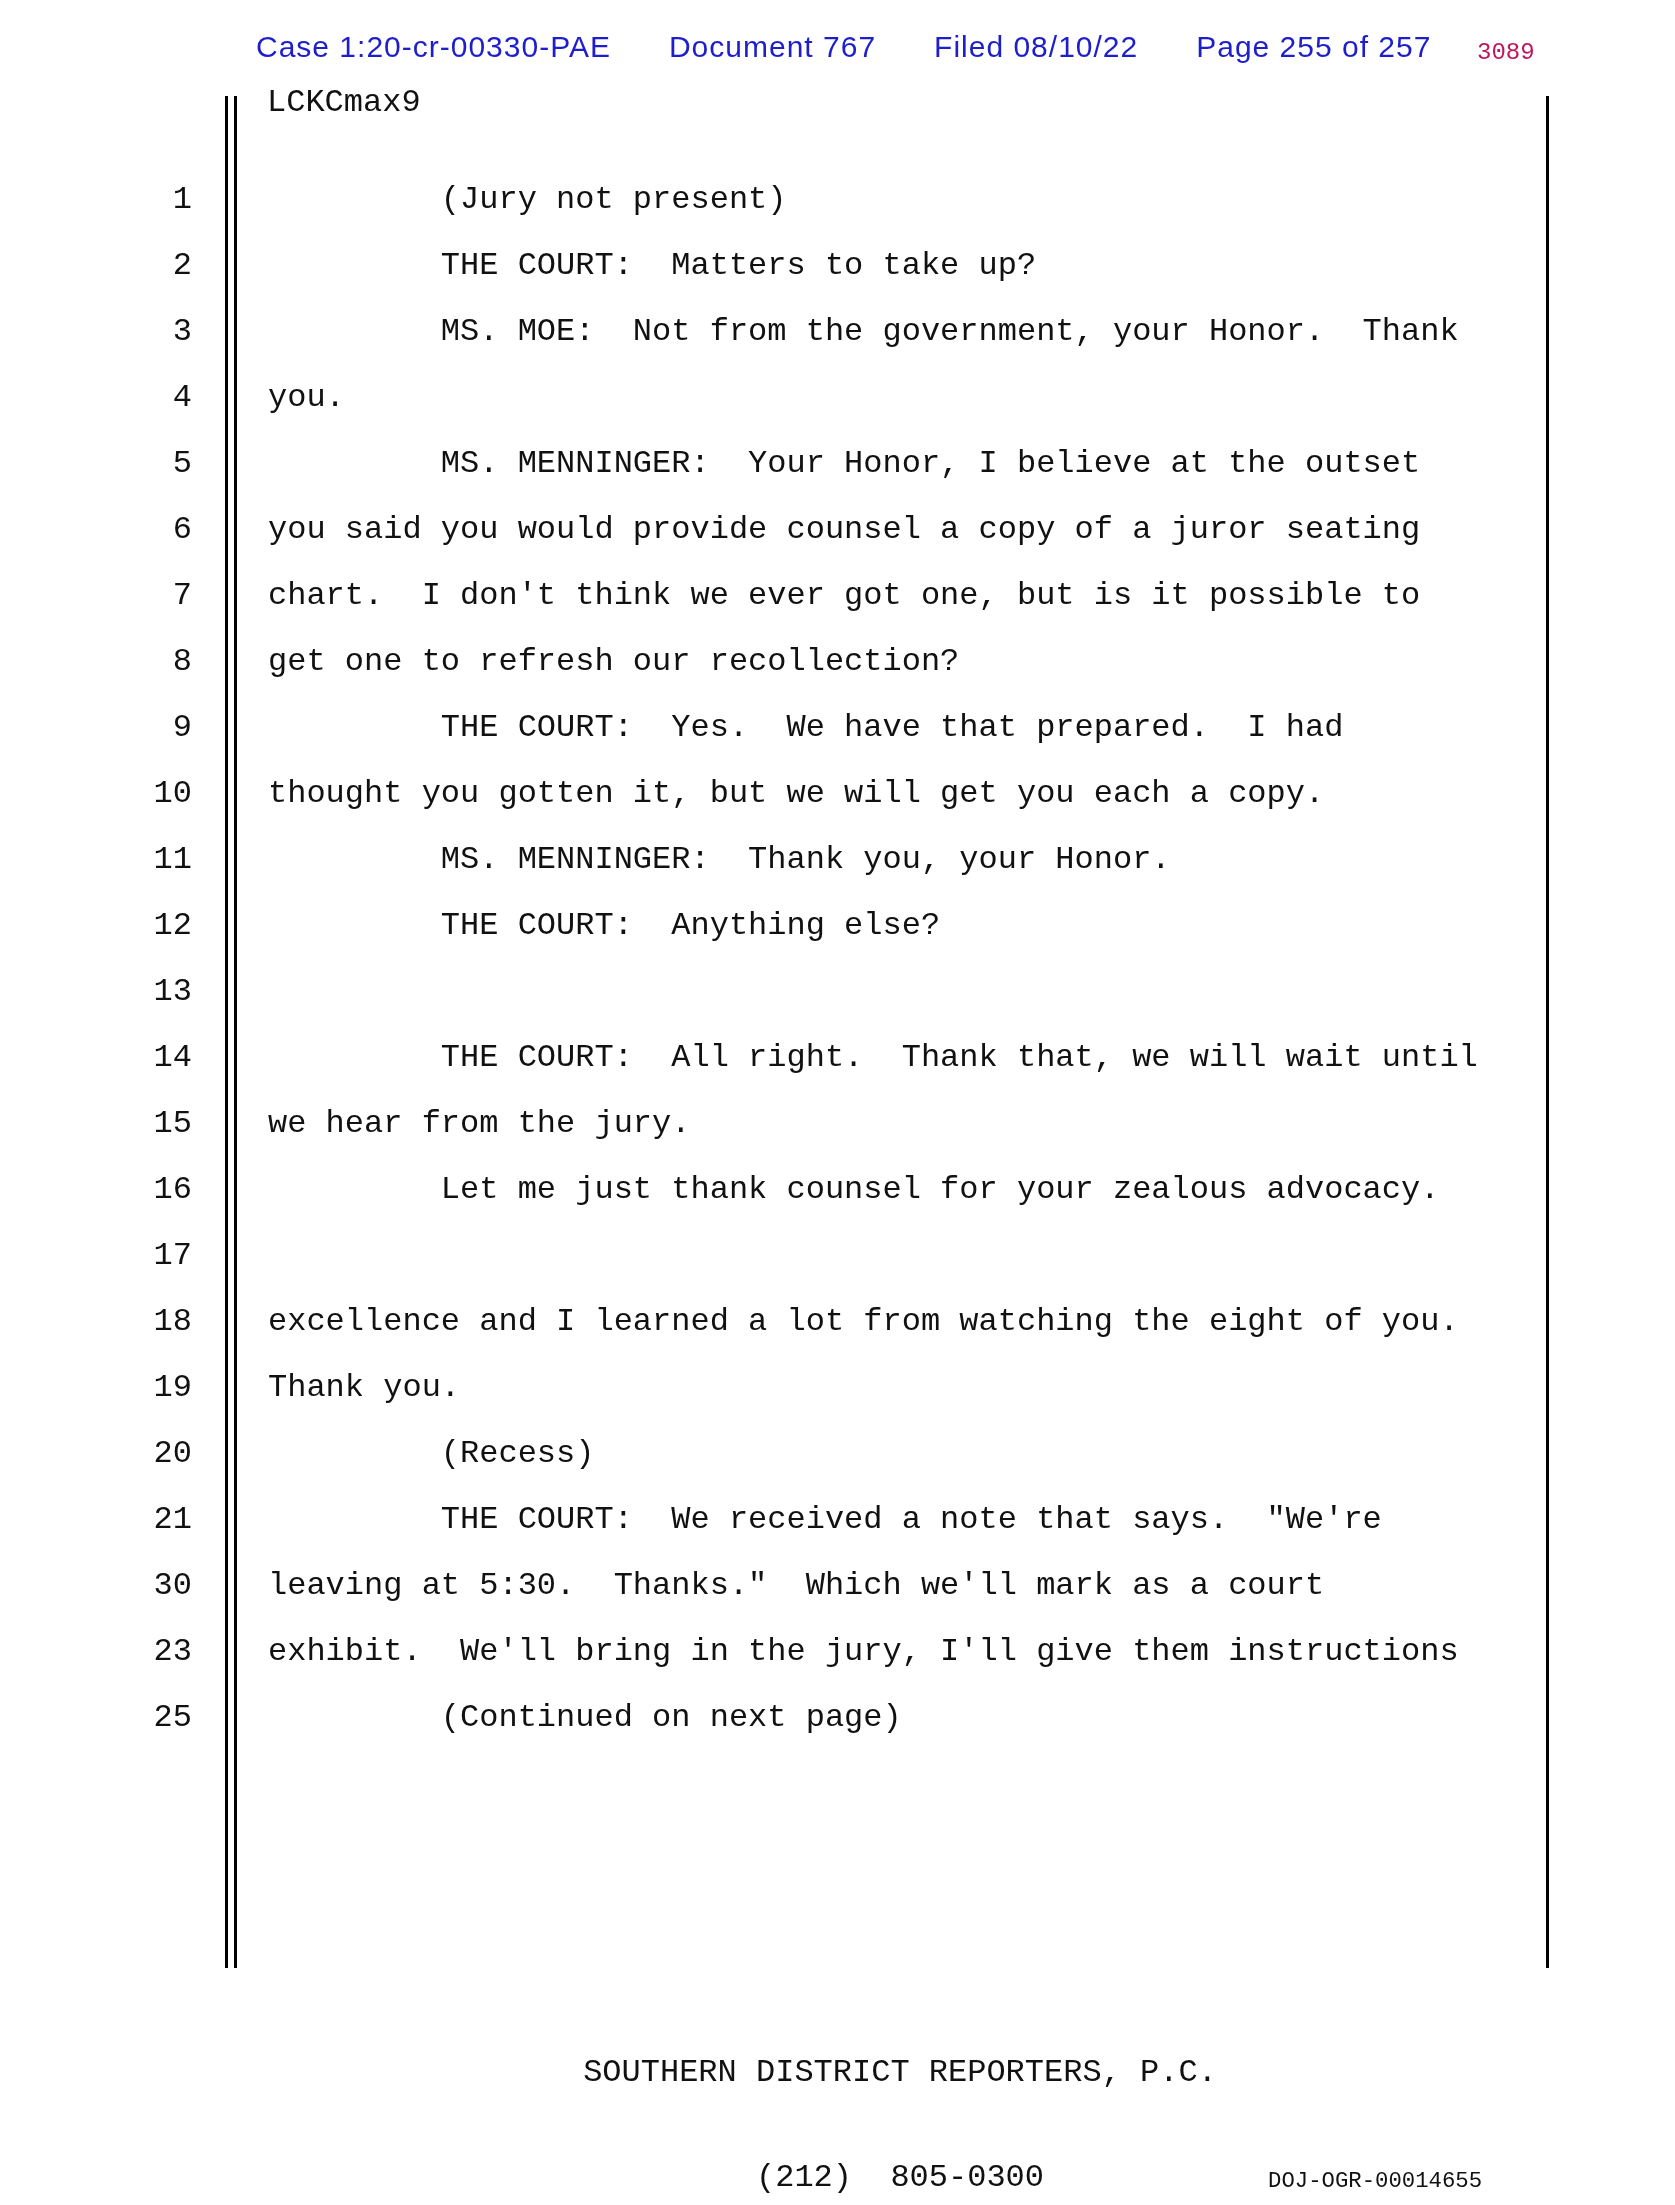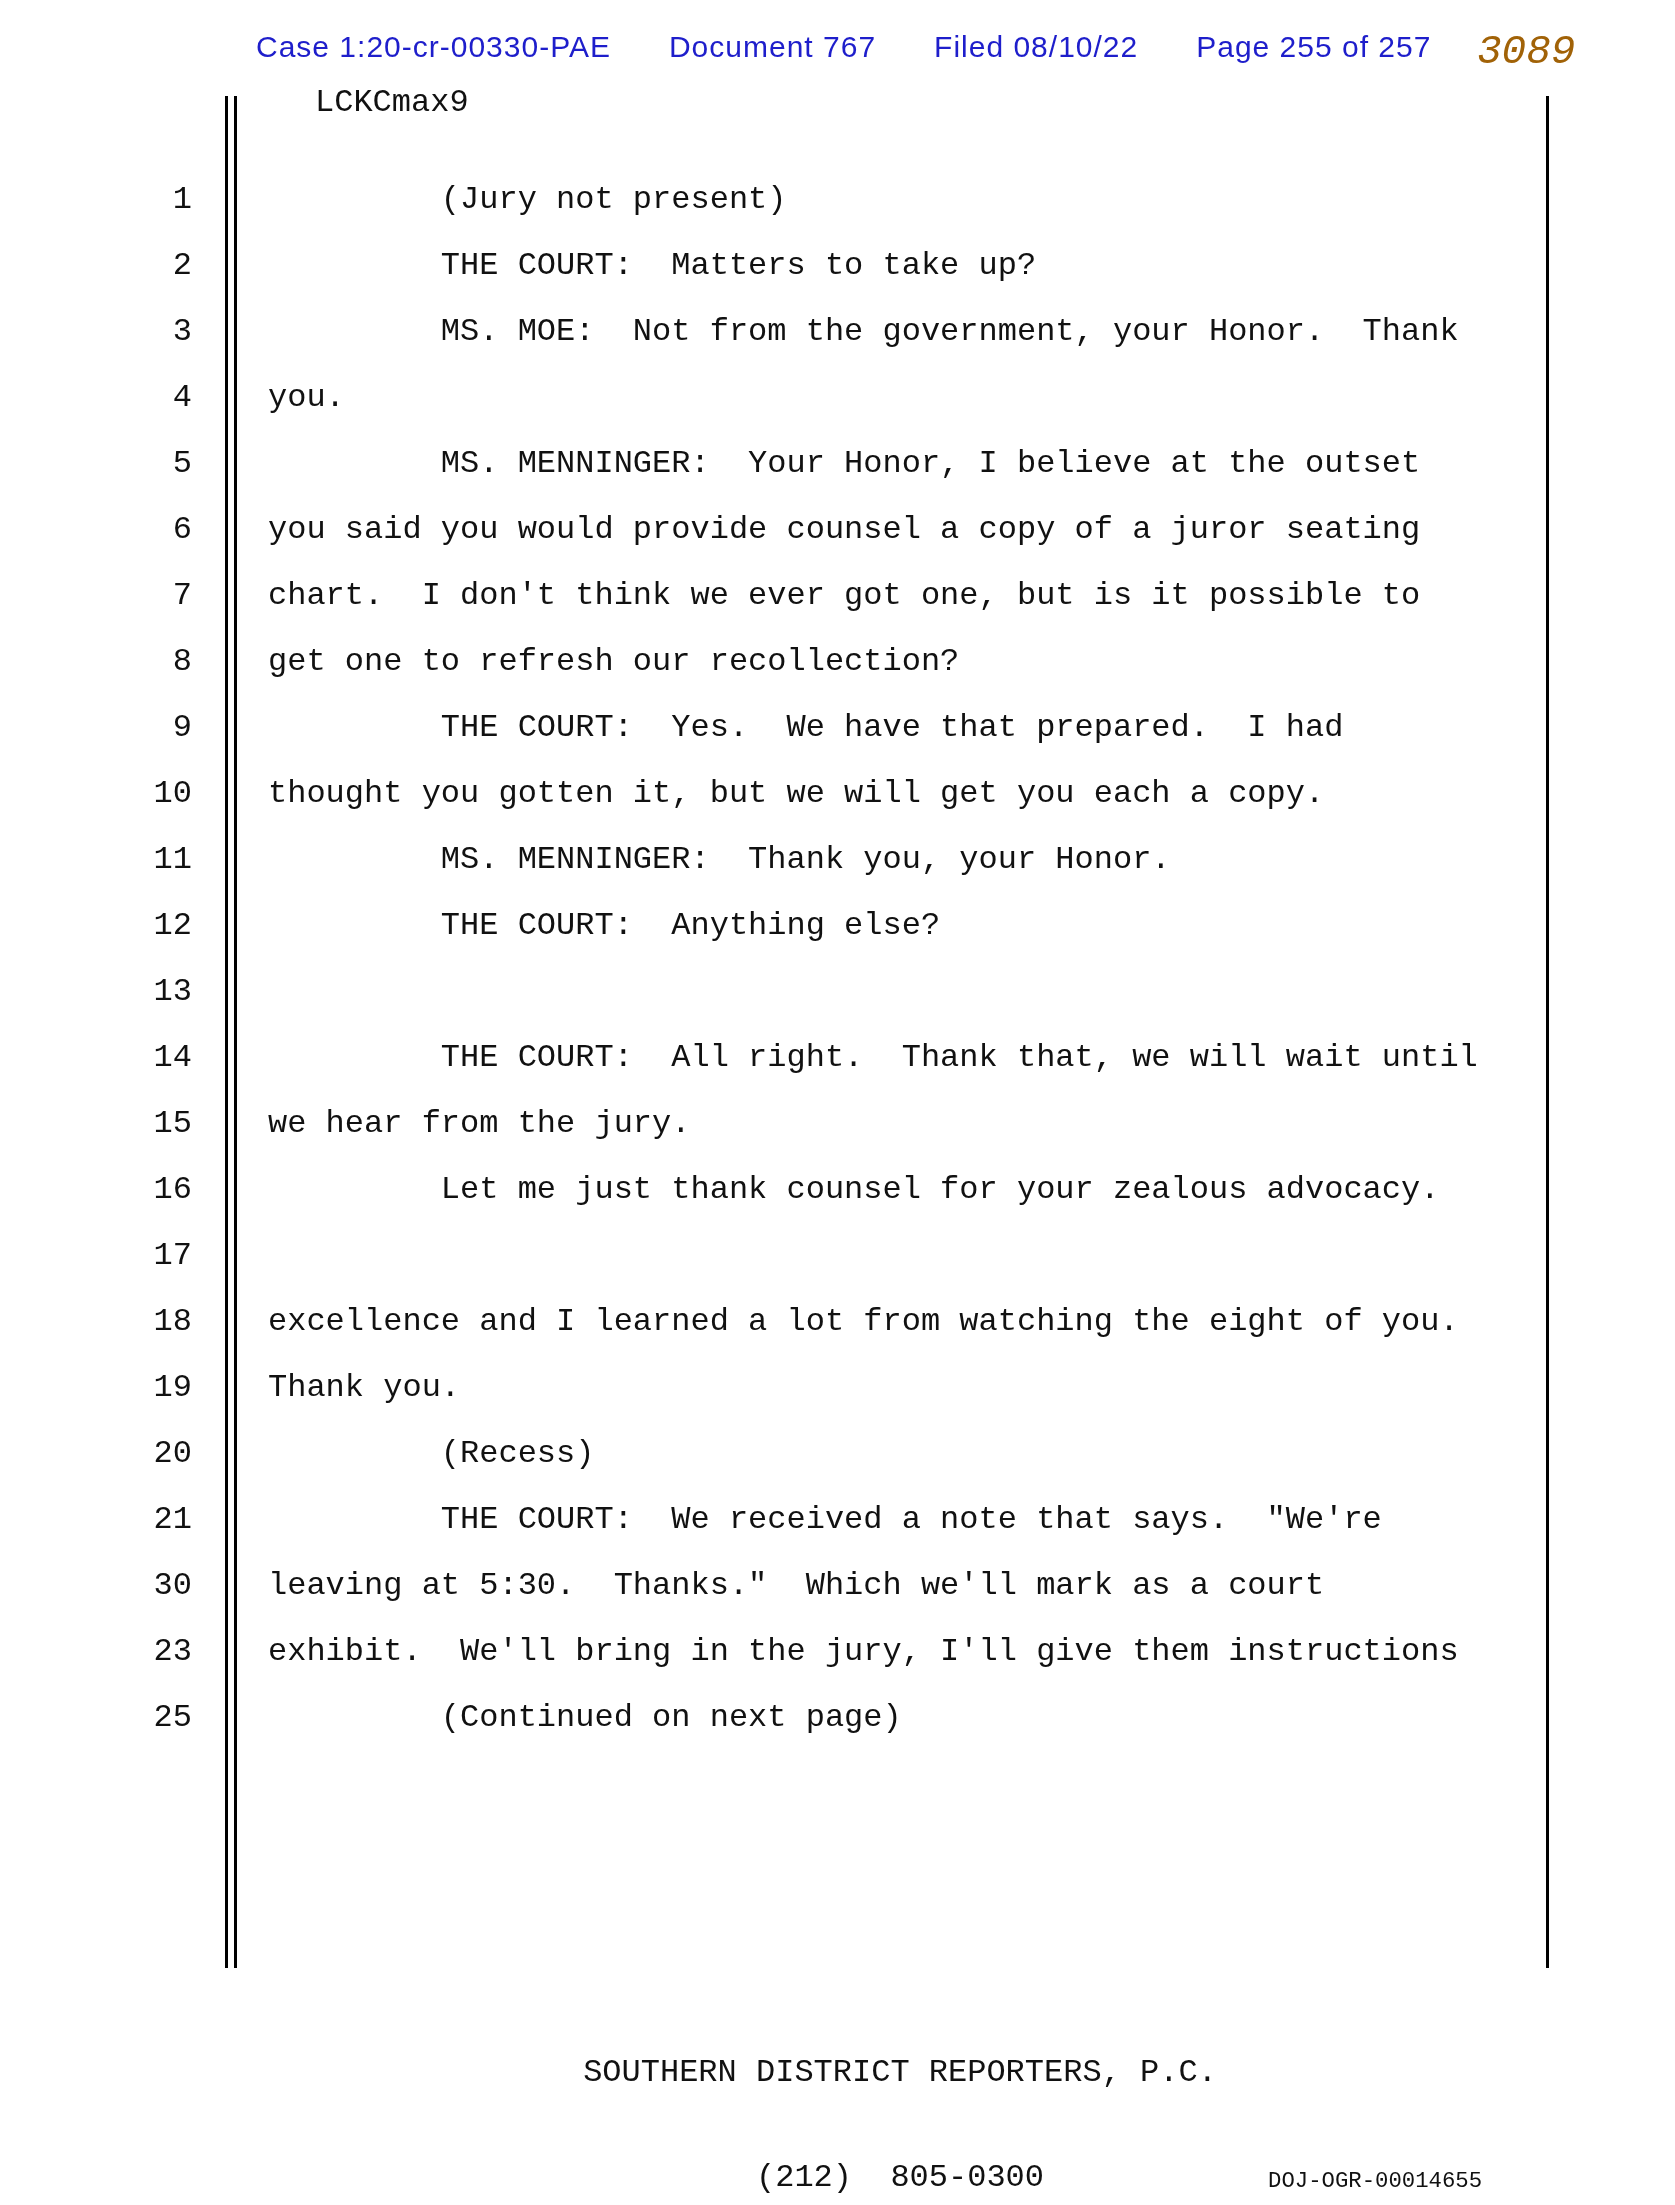--- a/index.html
+++ b/index.html
@@ -27,32 +27,30 @@
     font-size: 30px;
     line-height: 35px;
     letter-spacing: 1px;
     color: #1e1ecb;
     white-space: nowrap;
   }
   .pagenum {
     position: absolute;
     left: 1477px;
     top: 34px;
-    font-size: 41px;
+    font-size: 24px;
     line-height: 37px;
-    color: #a16207;
-    font-style: italic;
+    color: #be185d;
   }
   .transcript-id {
     position: absolute;
     left: 267px;
     top: 84px;
     font-size: 32px;
     line-height: 37px;
-    margin-left: 48px;
   }
   
   .rule {
     position: absolute;
     top: 96px;
     width: 3.3px;
     height: 1872px;
     background: #000000;
   }
   .rule-left-a  { left: 225px; }

